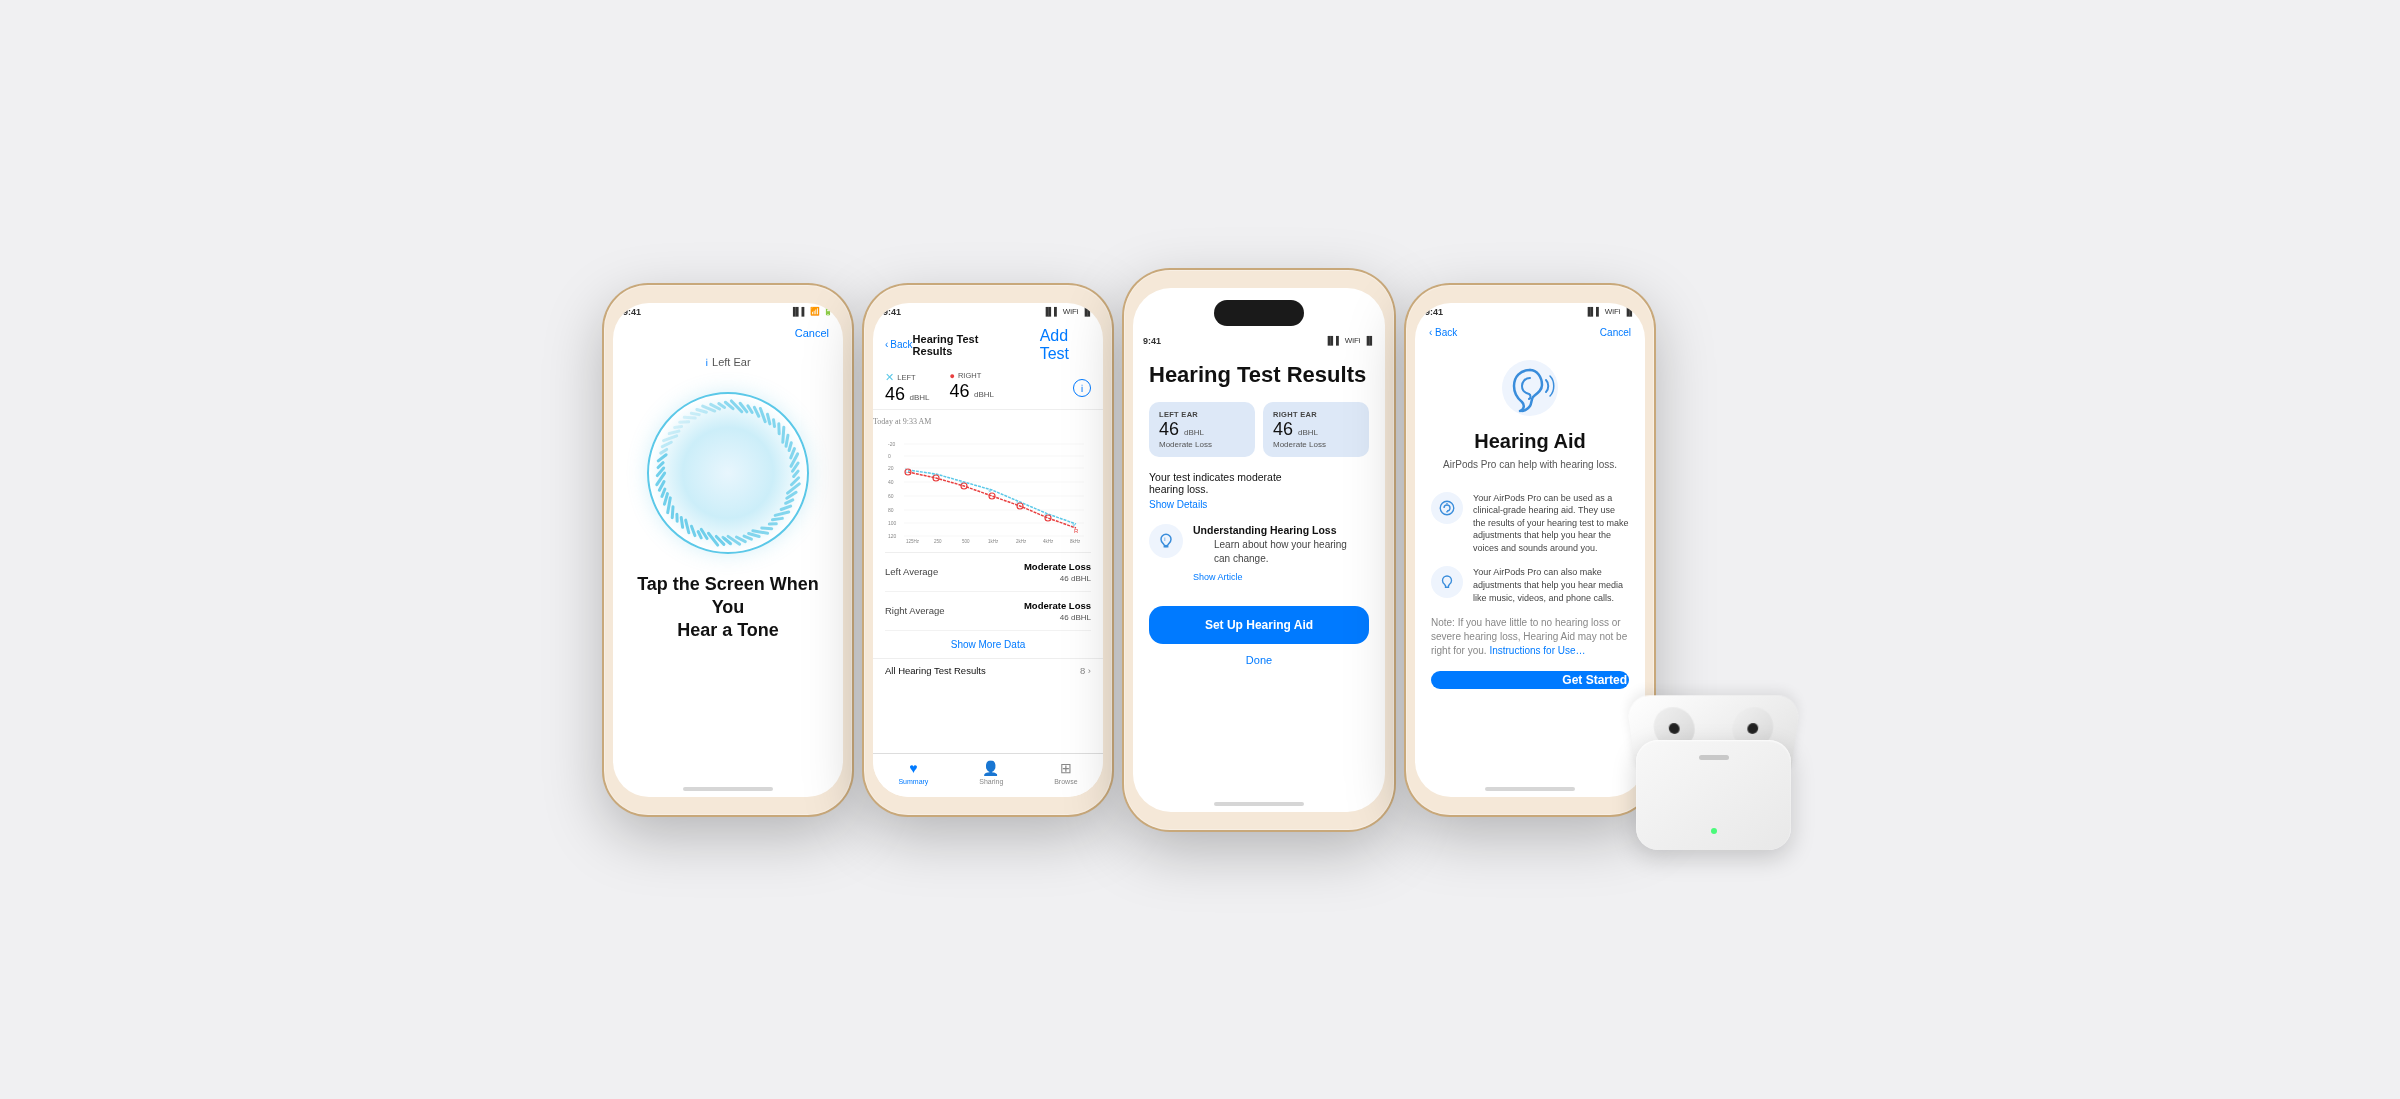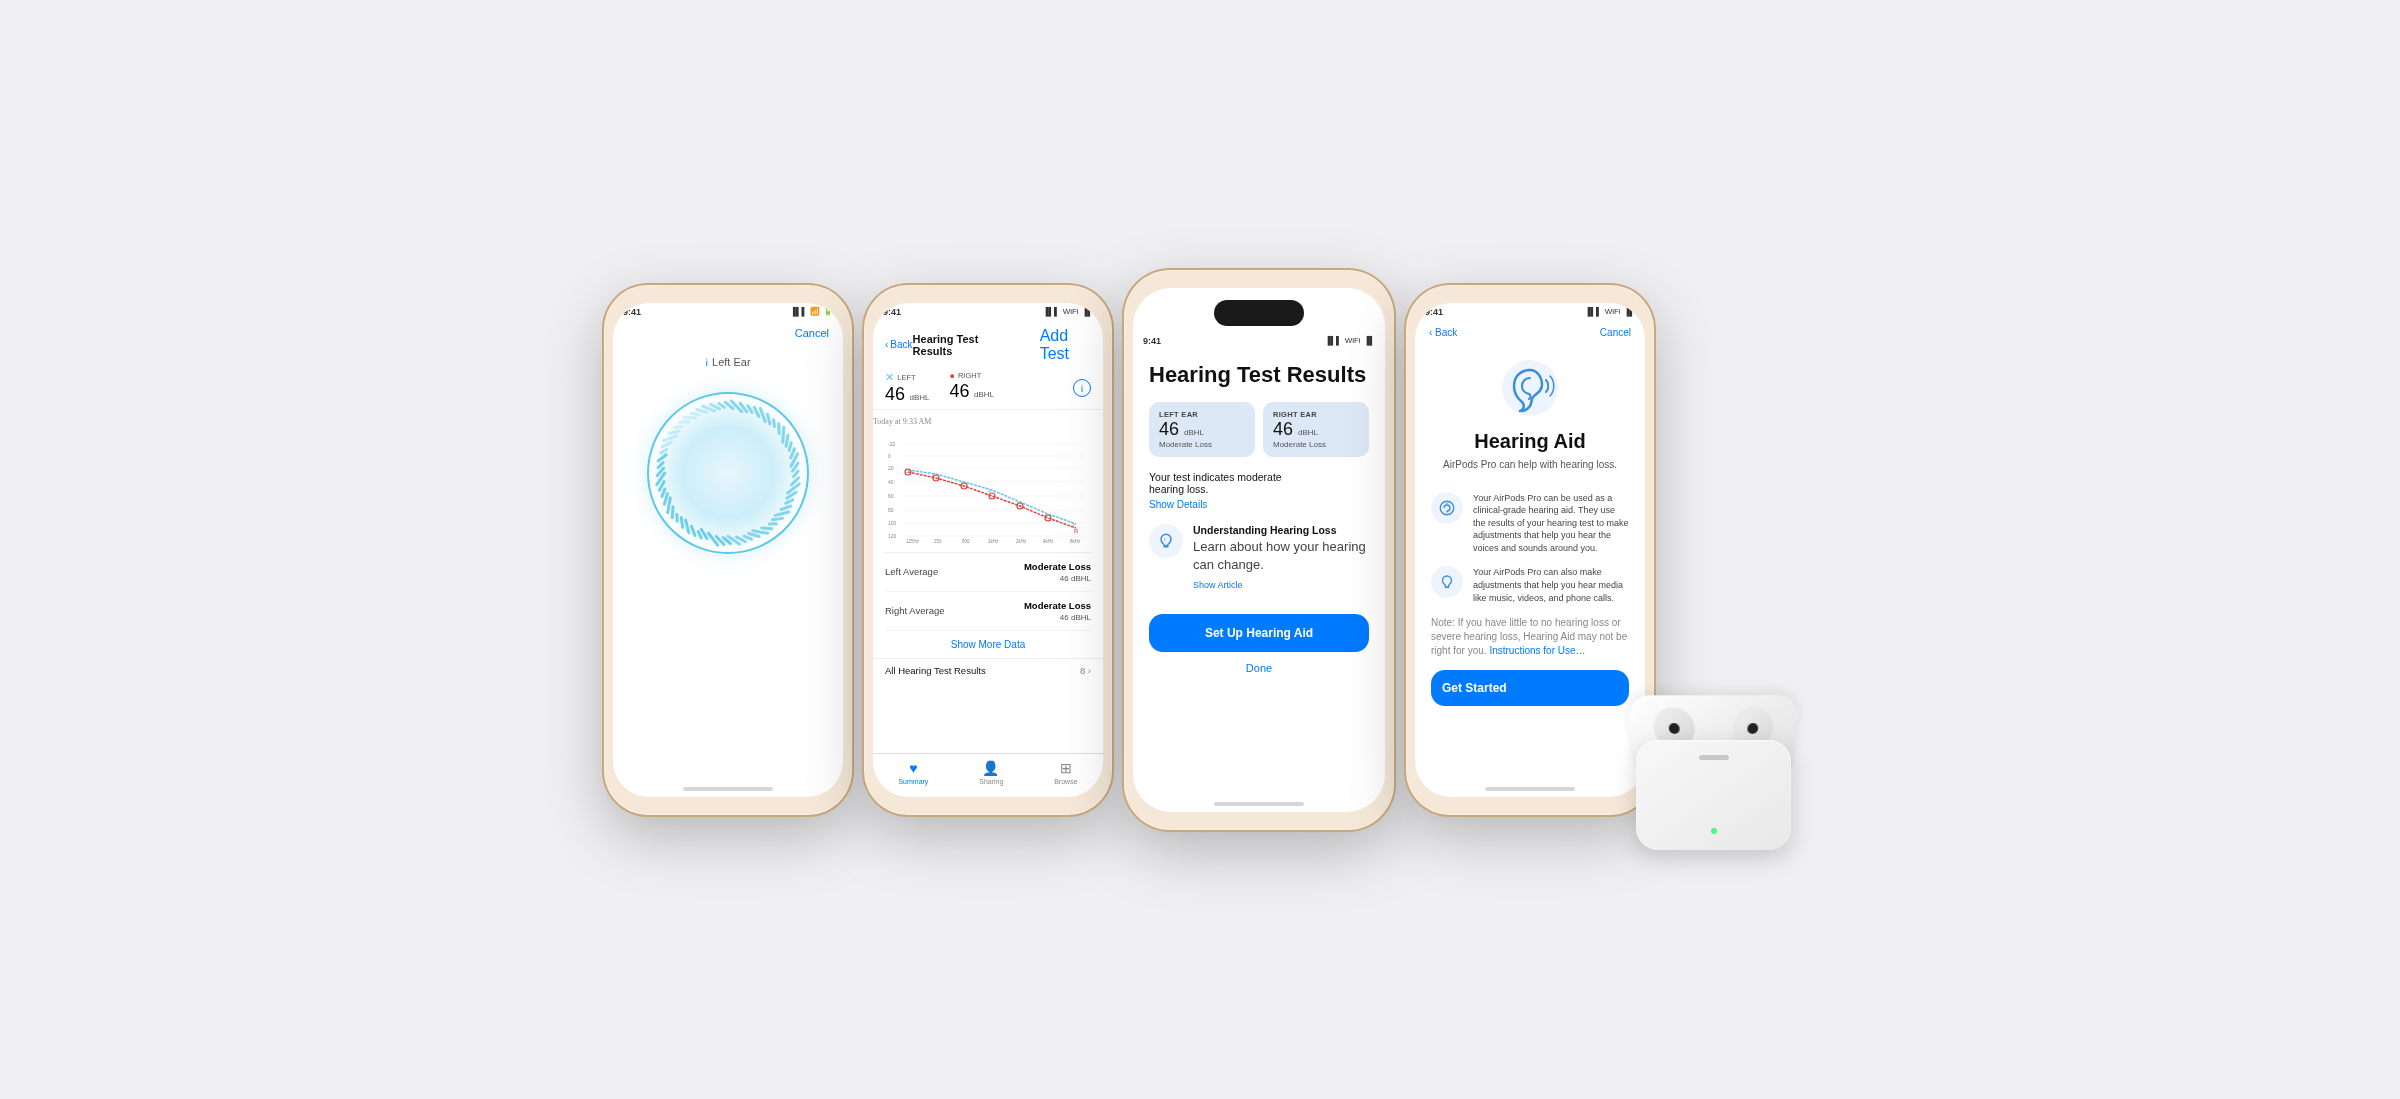--- a/index.html
+++ b/index.html
@@ -273,21 +273,21 @@
       background: #eef4fd;
       border-radius: 50%;
       display: flex;
       align-items: center;
       justify-content: center;
       font-size: 16px;
       flex-shrink: 0;
       color: #3a8ddb;
     }
     .p3-info-text h4 { font-size: 10.5px; font-weight: 700; color: #111; margin-bottom: 2px; }
-    .p3-info-text p { font-size: 13px; color: #444; line-height: 1.4; }
+    .p3-info-text p { font-size: 10px; color: #444; line-height: 1.4; margin-left: 21px; }
     .p3-info-text a { color: #007AFF; font-size: 9px; }
     .p3-btn {
       width: 100%;
       background: #007AFF;
       color: #fff;
       border: none;
       border-radius: 14px;
       padding: 12px;
       font-size: 12px;
       font-weight: 600;
@@ -358,24 +358,24 @@
       margin-bottom: 12px;
       line-height: 1.4;
     }
     .p4-note a { color: #007AFF; }
     .p4-btn {
       width: 100%;
       background: #007AFF;
       color: #fff;
       border: none;
       border-radius: 14px;
-      padding: 11px;
+      padding: 2px;
       font-size: 12px;
       font-weight: 600;
-      text-align: left;
+      text-align: right;
       cursor: pointer;
     }
 
     
     .airpods-case {
       width: 160px;
       height: 160px;
       position: relative;
       margin-left: -30px;
       align-self: flex-end;
@@ -544,20 +544,23 @@
                 <rect x="26" y="115" width="3" height="14" rx="1.5" fill="#5bc8e8" opacity="0.85" transform="rotate(286 80 80)"></rect>
                 <rect x="26" y="117" width="3" height="11" rx="1.5" fill="#5bc8e8" opacity="0.85" transform="rotate(292 80 80)"></rect>
                 <rect x="26" y="116" width="3" height="13" rx="1.5" fill="#5bc8e8" opacity="0.85" transform="rotate(298 80 80)"></rect>
                 <rect x="26" y="114" width="3" height="17" rx="1.5" fill="#5bc8e8" opacity="0.85" transform="rotate(304 80 80)"></rect>
                 <rect x="26" y="116" width="3" height="13" rx="1.5" fill="#5bc8e8" opacity="0.85" transform="rotate(310 80 80)"></rect>
               </g>
             </svg>
           </div>
         </div>
 
+        <div class="p1-bottom-text">
+          <h2>Tap the Screen When You<br>Hear a Tone</h2>
+        </div>
         <div class="home-area">
           <div class="home-indicator"></div>
         </div>
       </div>
     </div>
   </div>
 
   <div class="phone phone-2">
     <div class="phone-screen">
       <div class="screen-content" style="position:relative;height:100%;">

